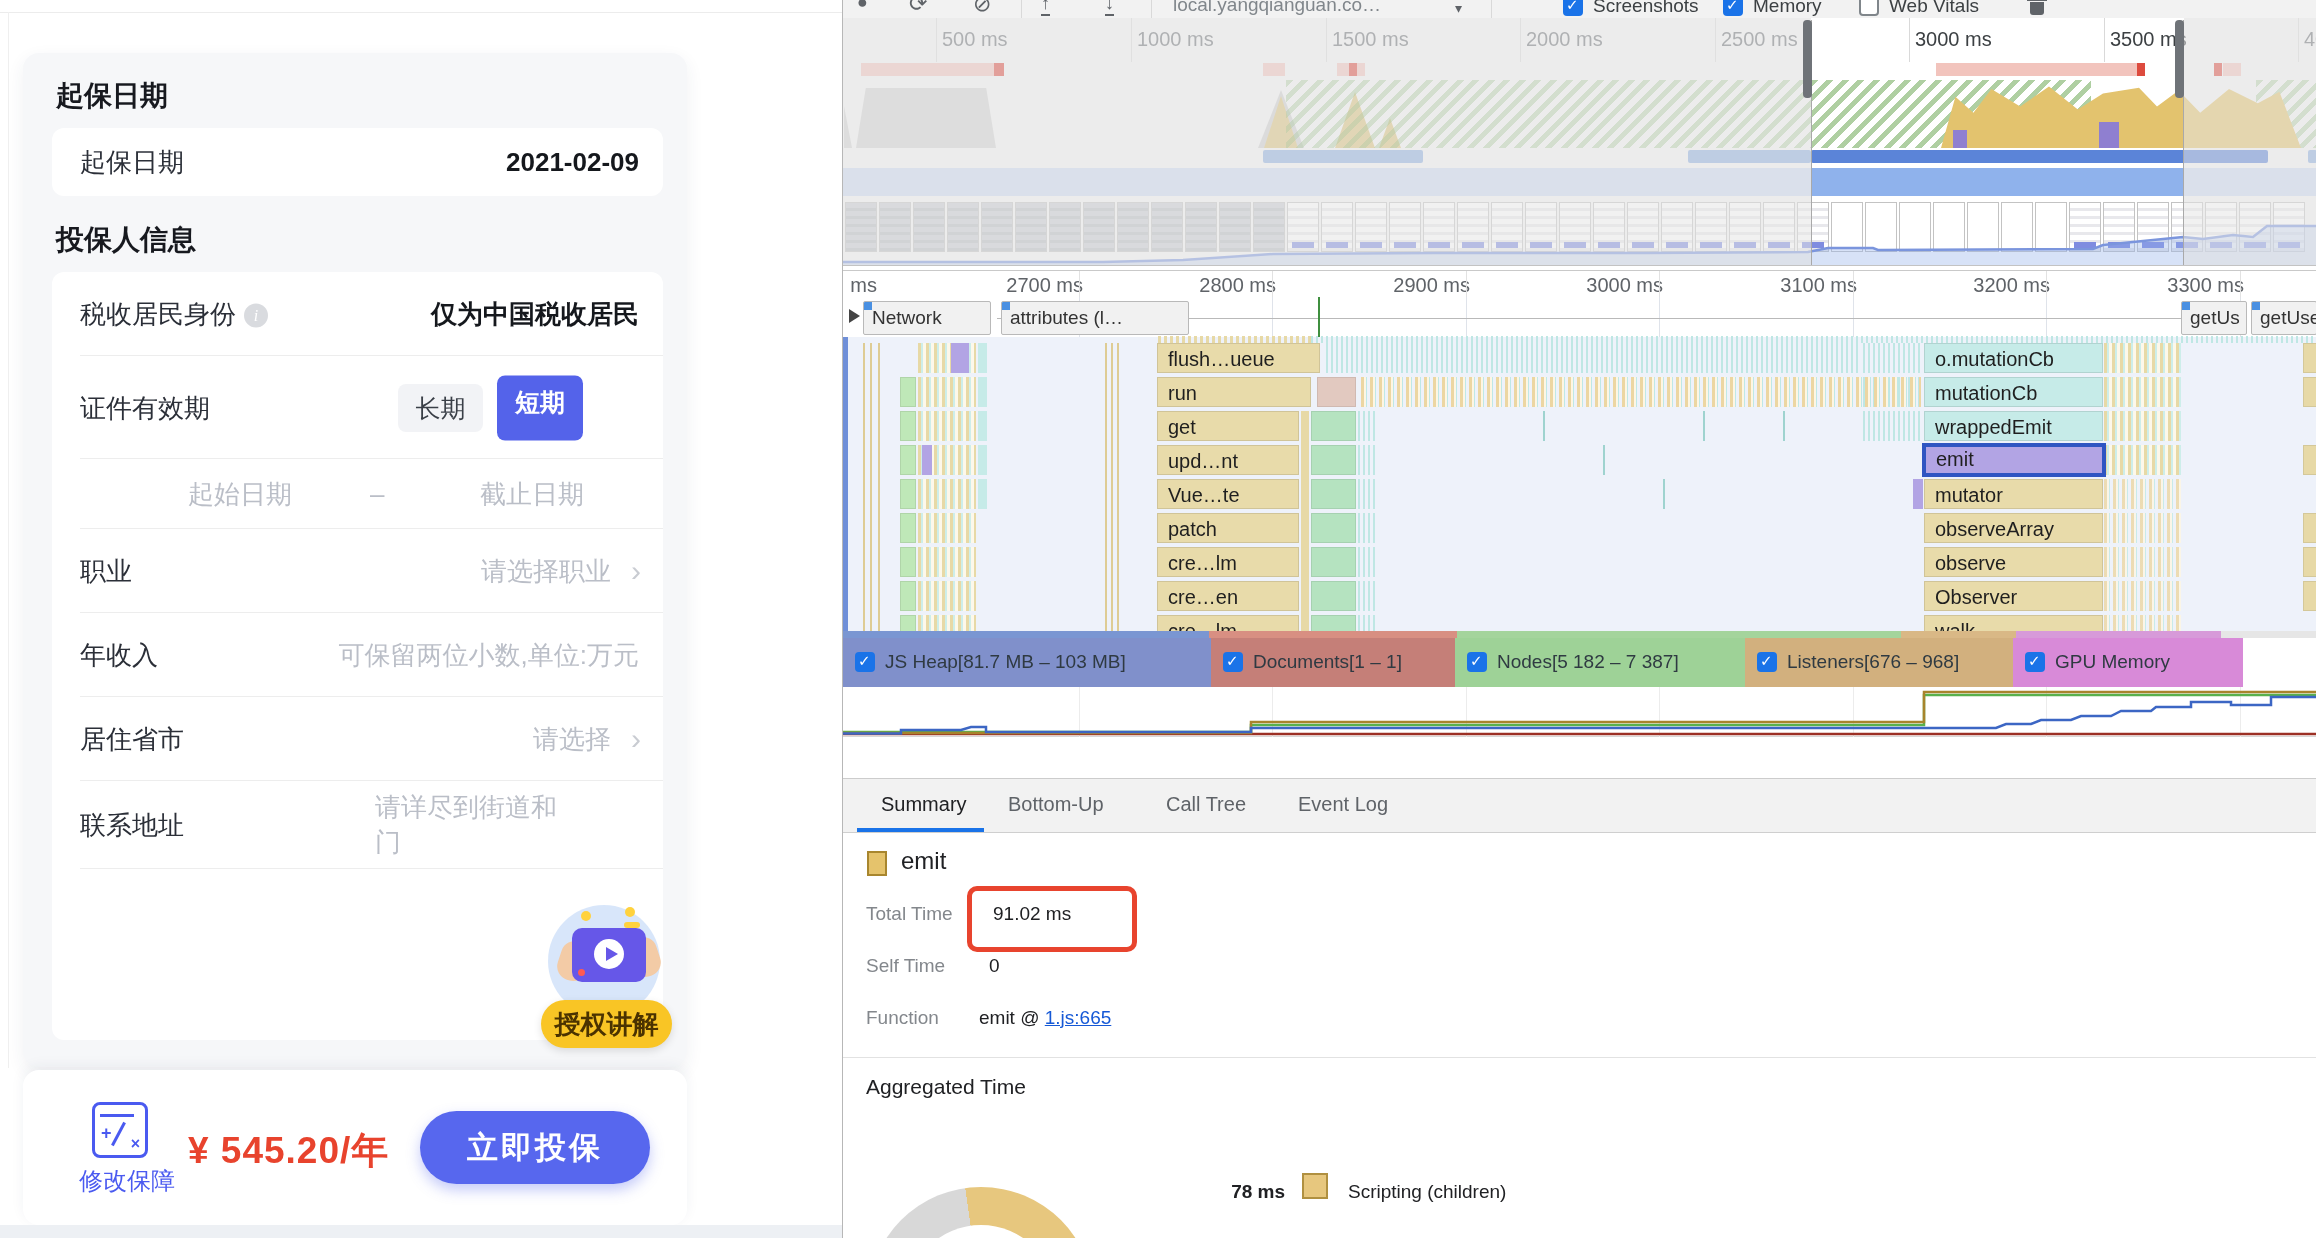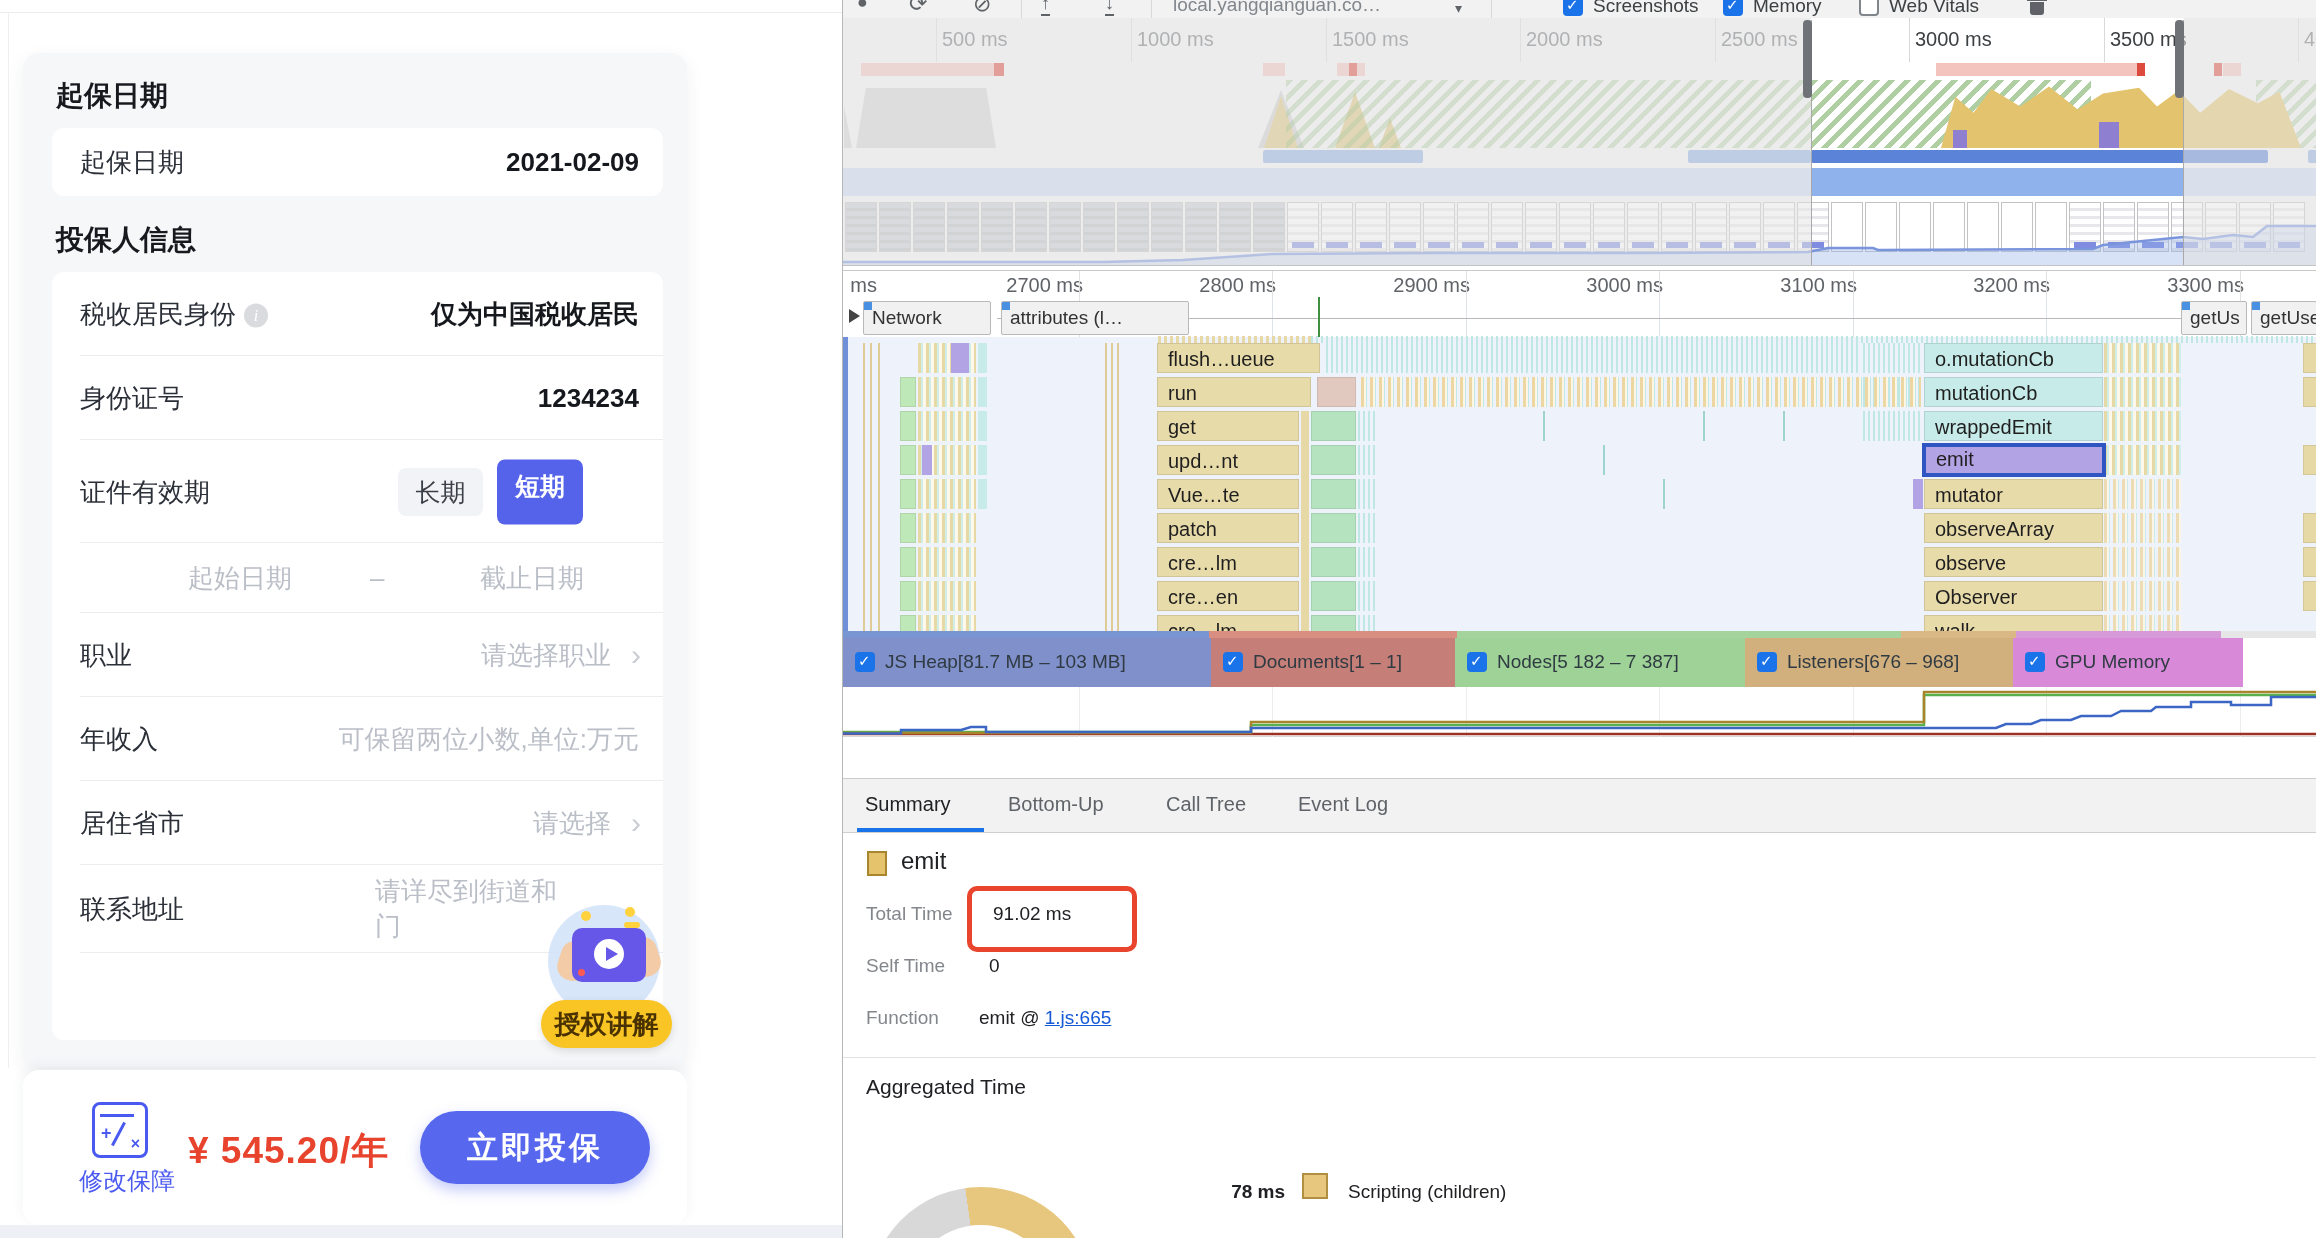--- a/index.html
+++ b/index.html
@@ -96,21 +96,21 @@
   
   #memband{left:0;top:638px;width:1474px;height:49px;background:#fff;}
   .mem-block{position:absolute;top:0;height:49px;}
   .mem-block .cbx{top:14px;left:12px;}
   .mem-block .lab{position:absolute;left:42px;top:13px;font-size:19px;color:#2f3a42;white-space:nowrap;}
   
   #graph{left:0;top:687px;width:1474px;height:50px;background:#fff;border-bottom:1px solid #d7d7d7;box-sizing:border-box;}
   
   #tabbar{left:0;top:778px;width:1474px;height:55px;background:#f2f2f2;border-top:1px solid #ccc;border-bottom:1px solid #cfcfcf;box-sizing:border-box;}
   .tab{position:absolute;top:14px;font-size:20px;color:#5f6368;cursor:default;white-space:nowrap;}
-  .tab.active{color:#202124;}
+  .tab.active{color:#202124;margin-left:16px;}
   #tab-underline{position:absolute;left:14px;bottom:0;width:127px;height:4px;background:#1a73e8;}
   
   #summary{left:0;top:833px;width:1474px;height:405px;background:#fff;}
   .sum-lab{position:absolute;left:23px;font-size:19px;color:#83878c;}
   .sum-val{position:absolute;font-size:19px;color:#202124;}
   #redbox{position:absolute;left:124px;top:53px;width:160px;height:56px;border:5px solid #e8442e;border-radius:10px;z-index:3;}
   #swatch{position:absolute;left:24px;top:18px;width:20px;height:25px;background:#e5c36c;border:2px solid #a8862e;box-sizing:border-box;}
   #sum-title{position:absolute;left:58px;top:14px;font-size:24px;color:#202124;}
   #sum-div{position:absolute;left:0;top:224px;width:1474px;height:1px;background:#e2e2e2;}
   #agg-title{position:absolute;left:23px;top:242px;font-size:21px;color:#202124;}
@@ -140,24 +140,20 @@
       <div class="abs sec-title" style="left:33px;top:168px;">投保人信息</div>
 
       <div class="abs wgroup" style="top:219px;height:768px;">
 
 
         <div class="frow dv" style="height:84px;">
           <span class="flab"><span>税收居民身份</span><span class="info-i">i</span></span>
           <span class="fval">仅为中国税收居民</span>
         </div>
 
-        <div class="frow dv" style="height:84px;">
-          <span class="flab">身份证号</span>
-          <span class="fval">1234234</span>
-        </div>
 
         <div class="frow dv" style="height:103px;">
           <span class="flab">证件有效期</span>
           <span class="optbtn" id="btn-long">长期</span>
           <span class="optbtn" id="btn-short">短期</span>
         </div>
 
         <div class="frow dv" style="height:70px;">
           <span class="fph" style="left:136px;">起始日期</span>
           <span class="fph" style="left:318px;">–</span>

